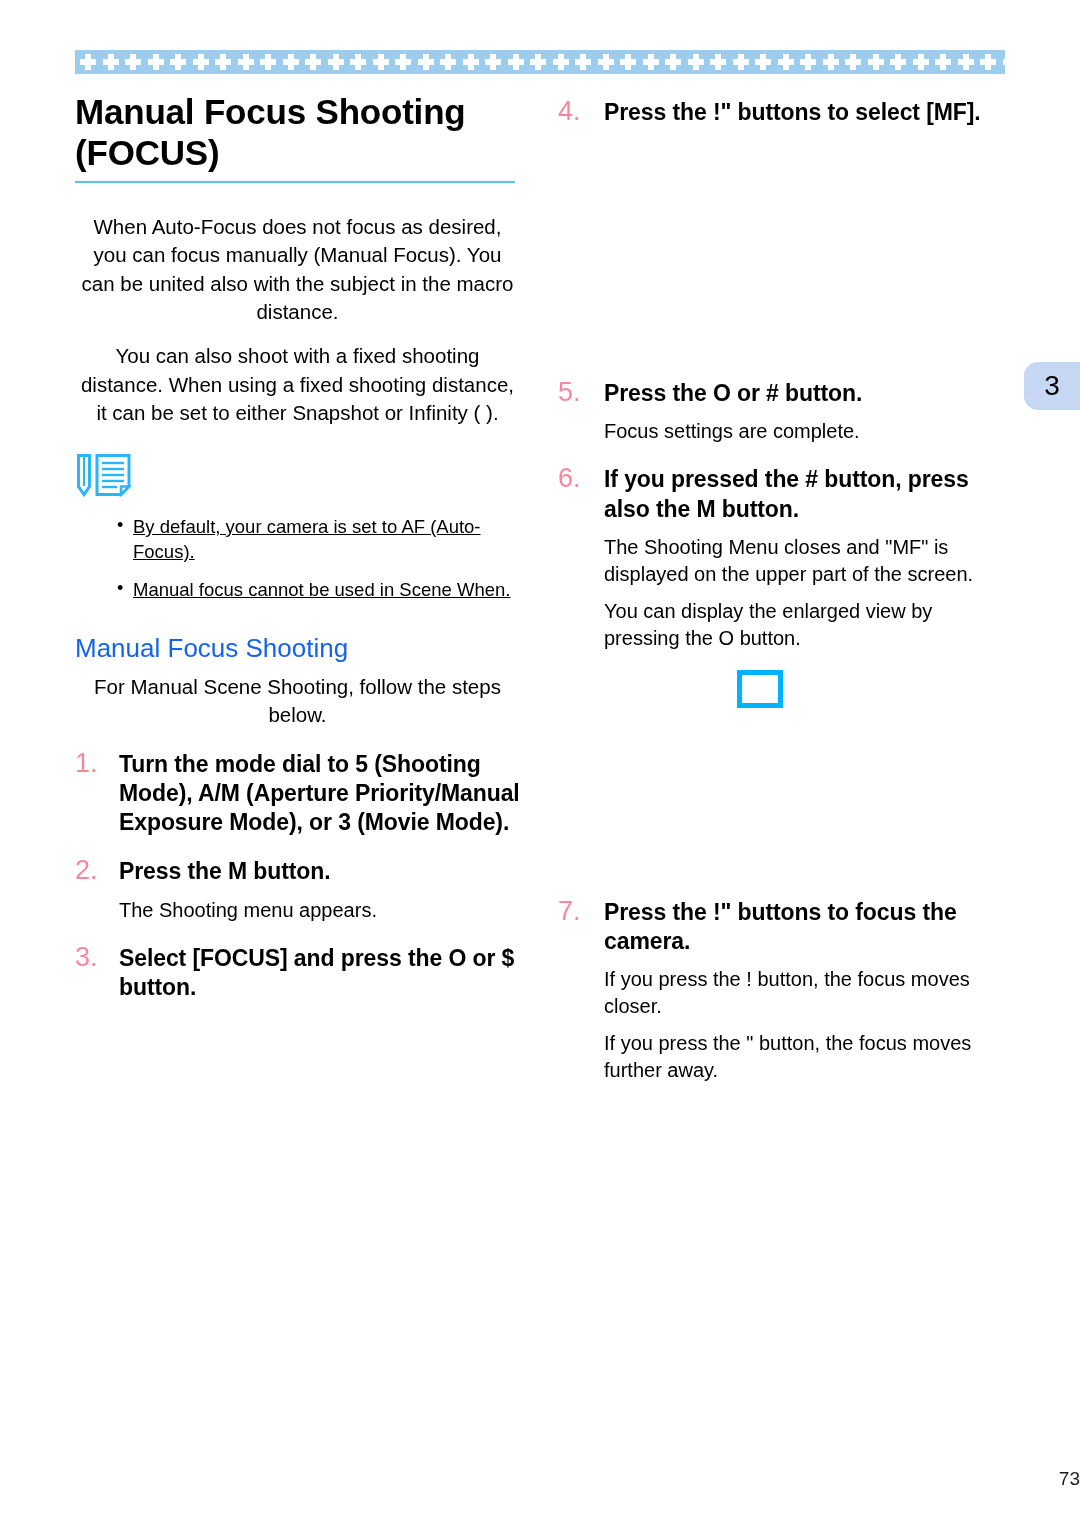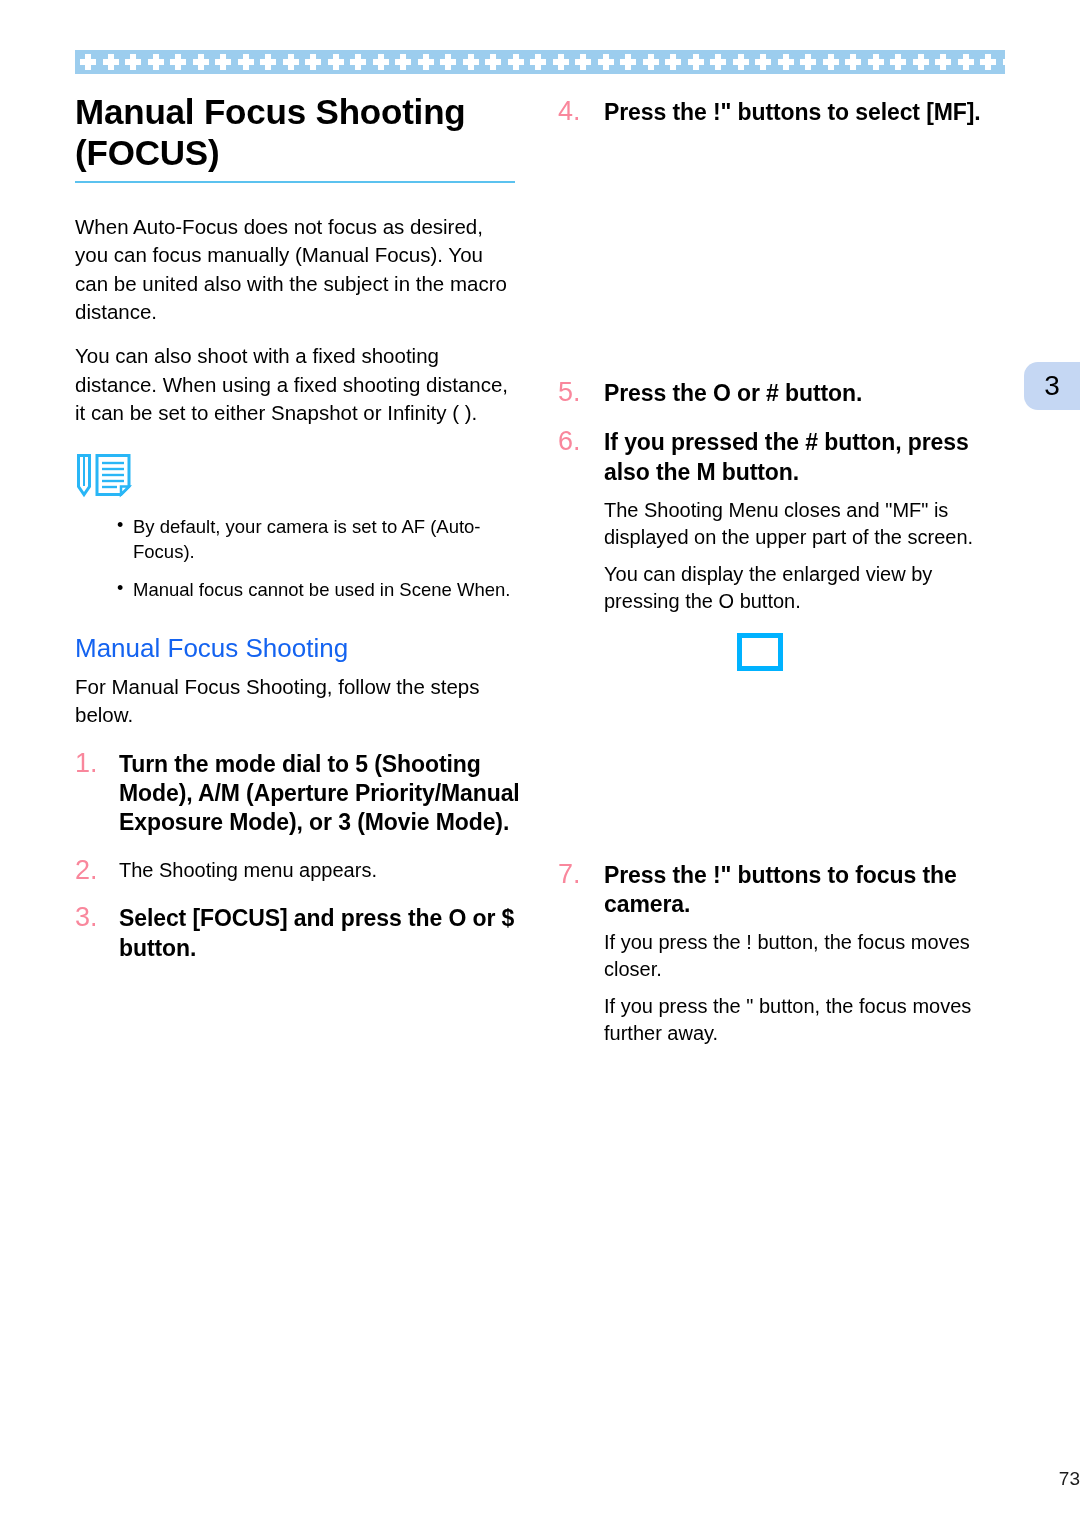--- a/index.html
+++ b/index.html
@@ -86,30 +86,32 @@
     width: 440px;
     height: 2px;
     background: #5bc2ef;
   }
 
   
   p.body {
     font-size: 20.5px;
     line-height: 1.38;
     margin: 0 0 16px 0;
+    text-align: center;
   }
   .col-left .intro-1 { margin-top: 30px; }
 
   
   .memo-block { margin-top: 26px; }
   .memo-icon { width: 62px; height: 46px; display:block; }
   .memo-list {
     margin: 16px 0 0 0;
     padding: 0;
     list-style: none;
+    text-decoration: underline;
   }
   .memo-list li {
     position: relative;
     font-size: 18.5px;
     line-height: 1.33;
     margin: 0 0 14px 0;
     padding-left: 58px;
   }
   .memo-list li::before {
     content: "\2022";
@@ -283,29 +285,30 @@
         <line x1="27" y1="28" x2="49" y2="28" stroke="#29b6f6" stroke-width="2.4"></line>
         <line x1="27" y1="34" x2="42" y2="34" stroke="#29b6f6" stroke-width="2.4"></line>
       </svg>
       <ul class="memo-list">
         <li>By default, your camera is set to AF (Auto-Focus).</li>
         <li>Manual focus cannot be used in Scene When.</li>
       </ul>
     </div>
 
     <h2 class="sub-heading">Manual Focus Shooting</h2>
-    <p class="body">For Manual Focus Shooting, follow the steps below.</p>
+    <p class="body">For Manual Scene Shooting, follow the steps below.</p>
 
     <div class="step">
       <span class="num">1.</span>
       <p class="title">Turn the mode dial to 5  (Shooting Mode), A/M (Aperture Priority/Manual Exposure Mode), or 3  (Movie Mode).</p>
     </div>
 
     <div class="step">
       <span class="num">2.</span>
+      <p class="title">Press the M     button.</p>
       <p class="desc">The Shooting menu appears.</p>
     </div>
 
     <div class="step">
       <span class="num">3.</span>
       <p class="title">Select  [FOCUS] and press the O   or $  button.</p>
     </div>
 
   </div>
 
@@ -314,20 +317,21 @@
     <div class="step" style="margin-top:0">
       <span class="num">4.</span>
       <p class="title">Press the !"    buttons to select [MF].</p>
     </div>
 
     <div class="figure-gap-lg"></div>
 
     <div class="step">
       <span class="num">5.</span>
       <p class="title">Press the O   or #  button.</p>
+      <p class="desc">Focus settings are complete.</p>
     </div>
 
     <div class="step">
       <span class="num">6.</span>
       <p class="title">If you pressed the #  button, press also the M     button.</p>
       <p class="desc">The Shooting Menu closes and "MF" is displayed on the upper part of the screen.</p>
       <p class="desc">You can display the enlarged view by pressing the O   button.</p>
       <div class="cyan-box"></div>
     </div>
 

